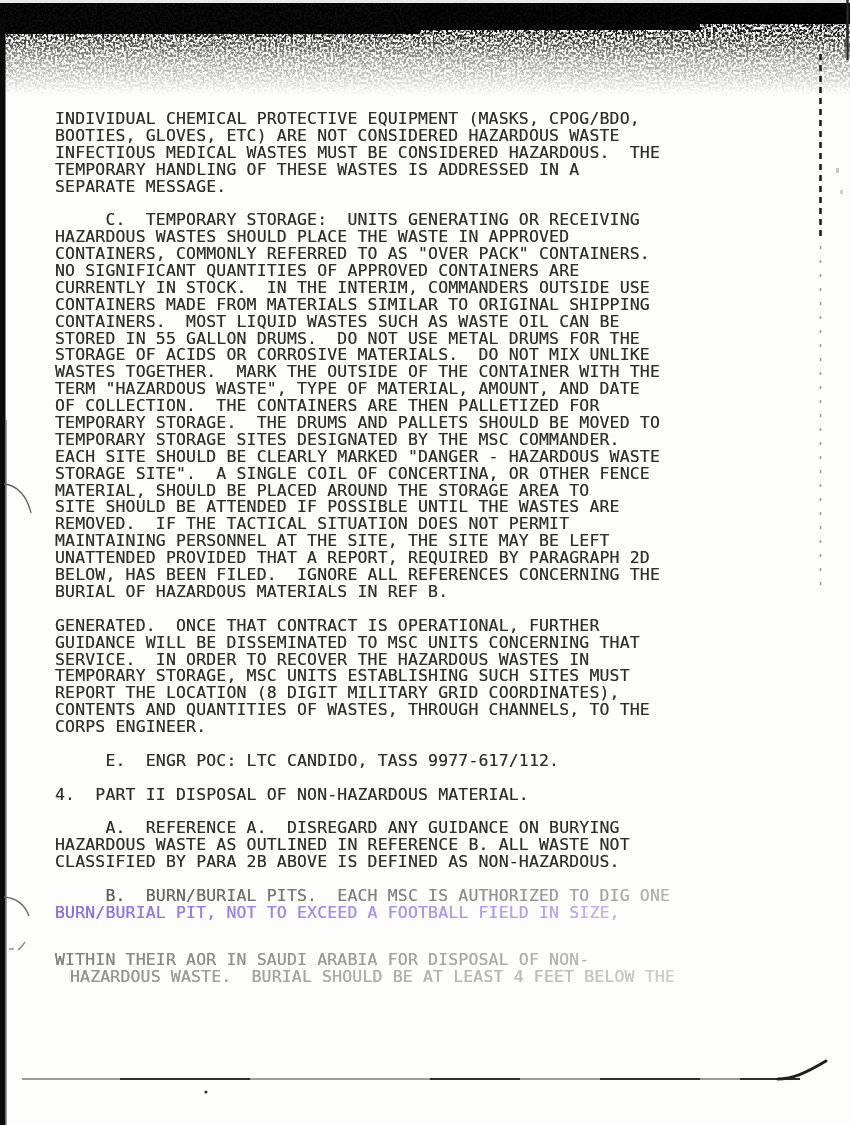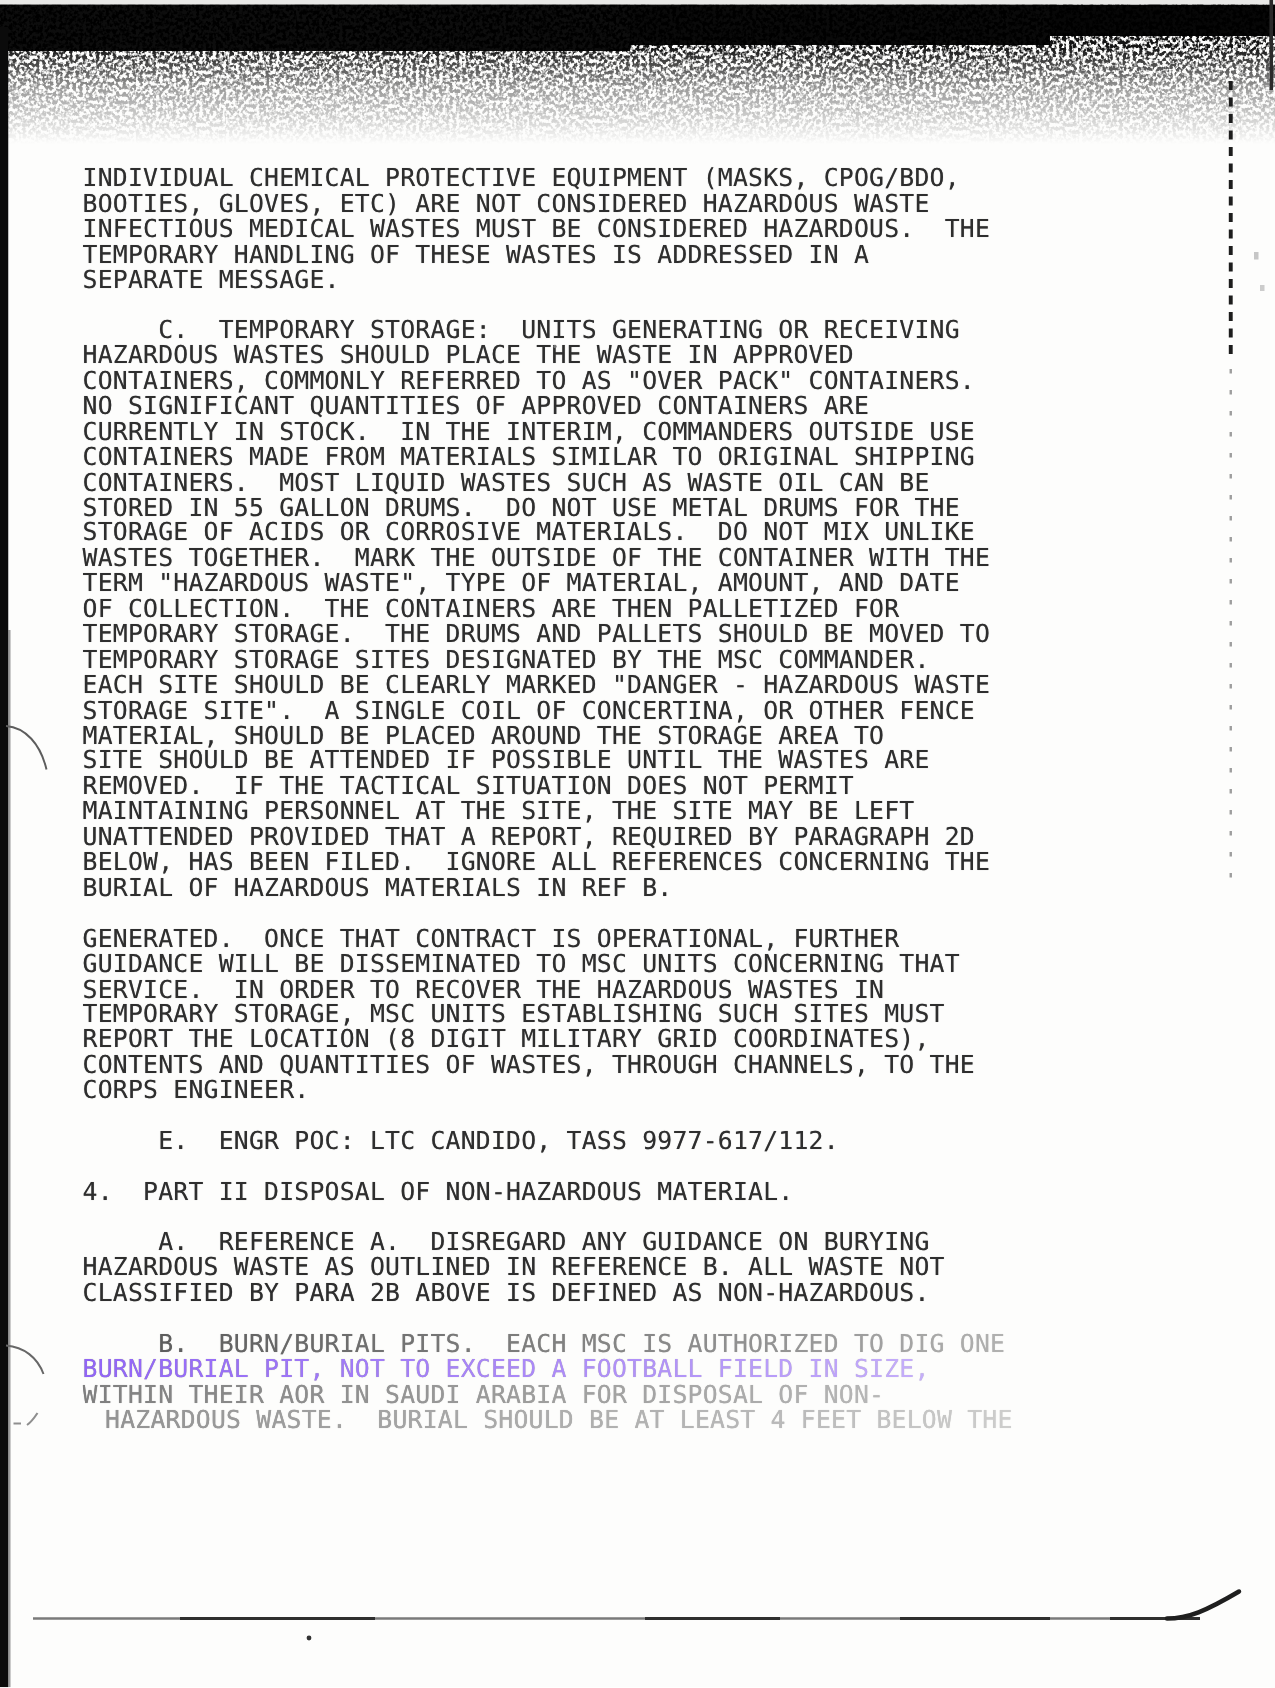--- a/index.html
+++ b/index.html
@@ -30,21 +30,21 @@
     text-shadow: 0 0 0.45px rgba(20,20,20,0.55);
   }
 
   
   .faded .line {
     -webkit-mask-image: linear-gradient(90deg, rgba(0,0,0,0.95) 0%, rgba(0,0,0,0.6) 70%, rgba(0,0,0,0.38) 100%);
     mask-image: linear-gradient(90deg, rgba(0,0,0,0.95) 0%, rgba(0,0,0,0.6) 70%, rgba(0,0,0,0.38) 100%);
   }
   .fade-0 { color: #4d4d4d; }
   .fade-1 { color: #8b5cf6; filter: blur(0.15px); }
-  .fade-2 { color: #787878; filter: blur(0.25px); }
+  .fade-2 { color: #787878; filter: blur(0.25px); margin-top: 30px; }
   .fade-3 { color: #8d8d8d; filter: blur(0.35px); margin-left: 15px; }
 
   
   .noise-band { position: absolute; top: 0; left: 0; }
   .overlay {
     position: absolute;
     top: 0; left: 0;
     pointer-events: none;
   }
 </style>

